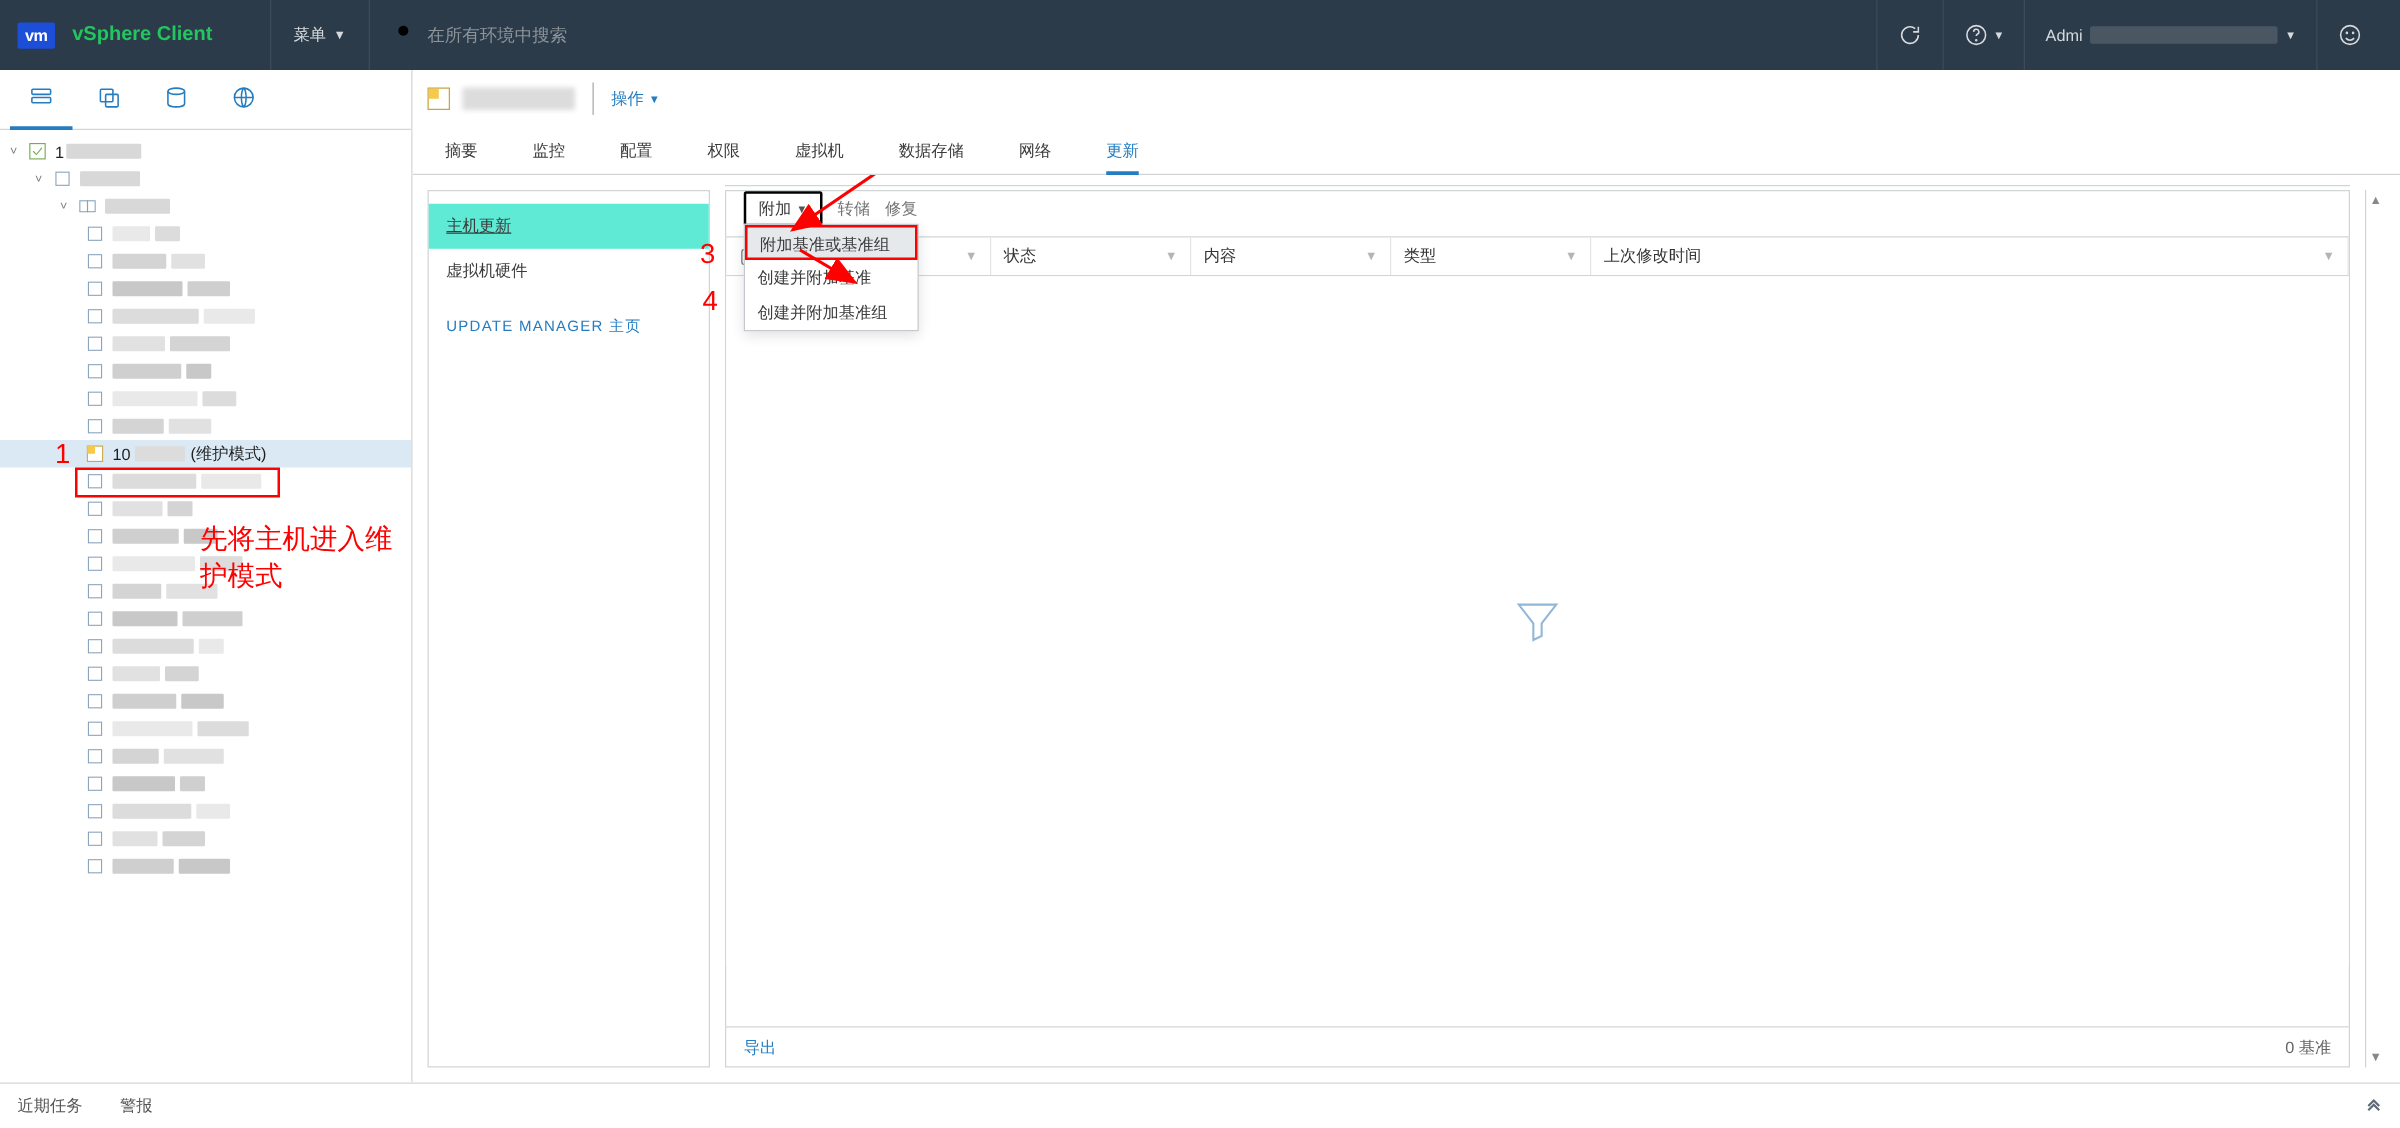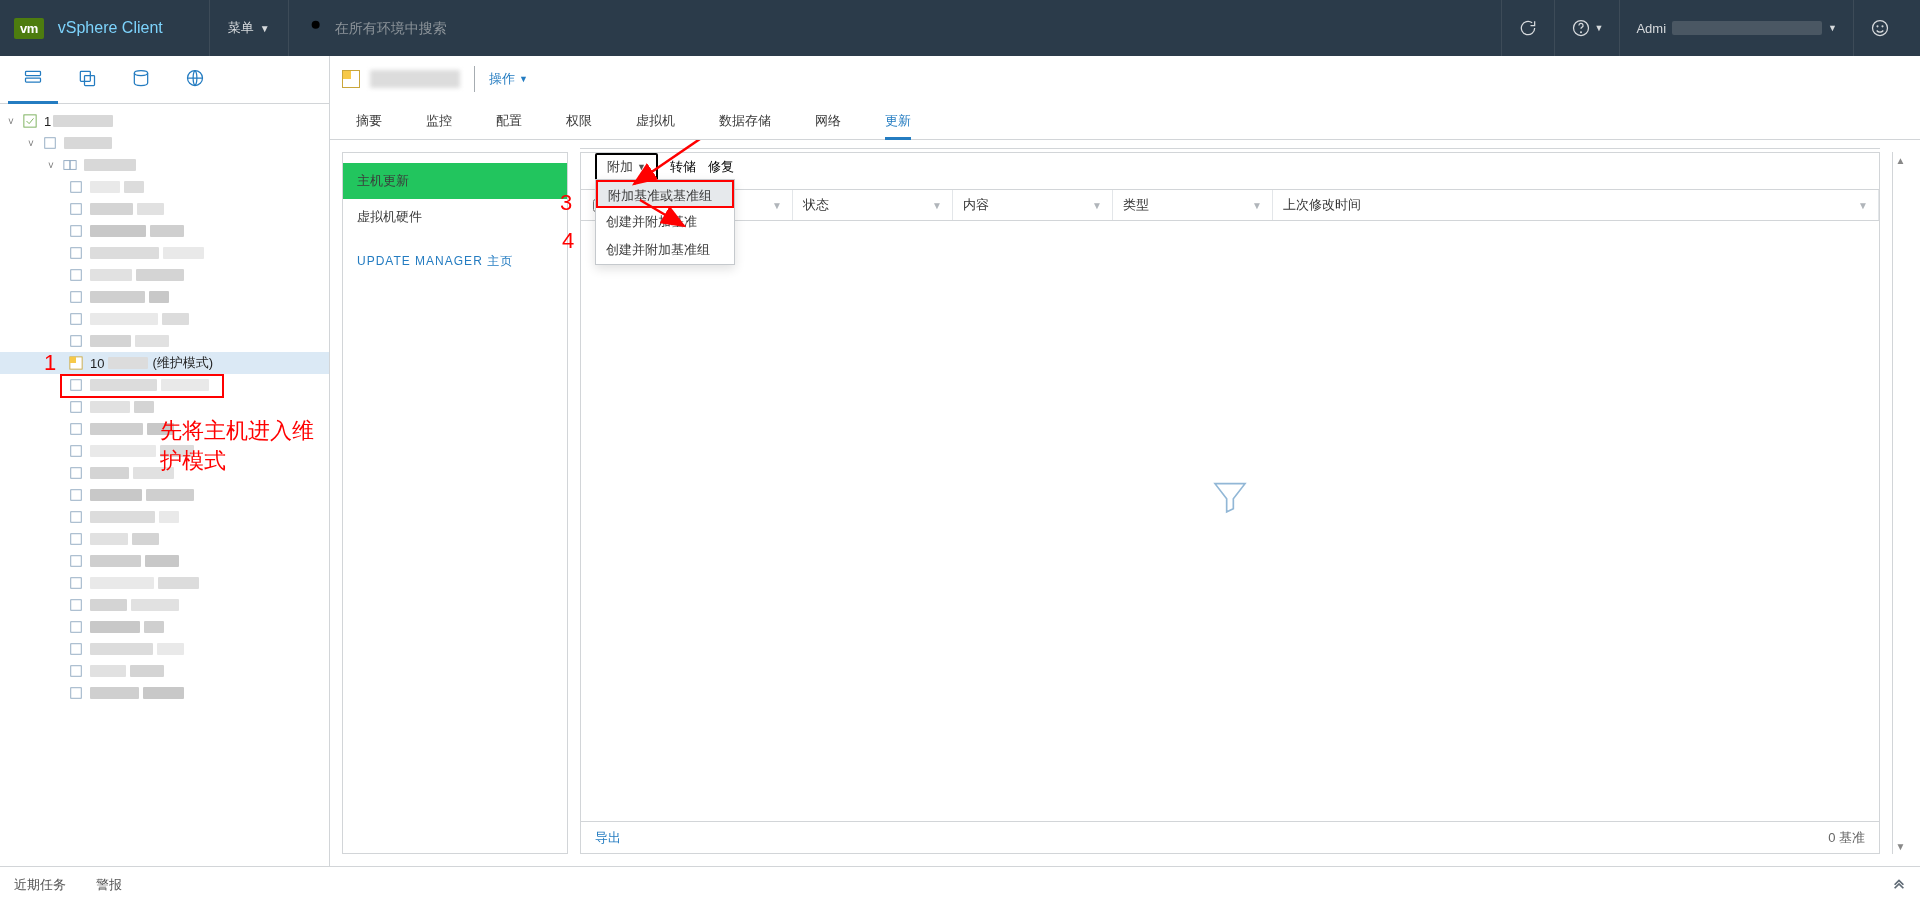--- a/index.html
+++ b/index.html
@@ -1,21 +1,21 @@
 <!DOCTYPE html>
 <html><head>
   <meta charset="utf-8">
   <style>
     * { margin: 0; padding: 0; box-sizing: border-box; }
     body { font-family: "Microsoft YaHei", Arial, sans-serif; font-size: 13px; color: #333; background: #fff; overflow: hidden; }
 
     
     .header { height: 56px; background: #2b3b4a; display: flex; align-items: center; color: #fff; padding: 0 14px; }
-    .vm-logo { background: #4d7c0f; color: #fff; font-weight: bold; font-size: 13px; padding: 3px 6px; border-radius: 2px; margin-right: 14px; letter-spacing: -0.5px;}
-    .app-title { font-size: 16px; font-weight: 400; color: #7dd3fc; }
+    .vm-logo { background: #1d4ed8; color: #fff; font-weight: bold; font-size: 13px; padding: 3px 6px; border-radius: 2px; margin-right: 14px; letter-spacing: -0.5px;}
+    .app-title { font-size: 16px; font-weight: 700; color: #22c55e; }
     .menu-btn { margin-left: 46px; padding: 0 18px; height: 56px; display: flex; align-items: center; color: #d7dadd; border-left: 1px solid #3d4b58; border-right: 1px solid #3d4b58; cursor: pointer; }
     .menu-btn .chev { margin-left: 6px; font-size: 10px; }
     .search-wrap { flex: 1; height: 56px; display: flex; align-items: center; padding-left: 20px; }
     .search-icon { color: #a2a9af; font-size: 16px; margin-right: 10px; }
     .search-input { background: transparent; border: none; outline: none; color: #ccc; font-size: 14px; width: 300px; }
     .search-input::placeholder { color: #8d949a; }
     .hdr-right { display: flex; align-items: center; gap: 0; }
     .hdr-icon, .hdr-user { height: 56px; display: flex; align-items: center; padding: 0 16px; border-left: 1px solid #3d4b58; color: #d7dadd; cursor: pointer; }
     .hdr-user { gap: 6px; }
     .blur-strip { background: #4a5763; color: transparent; border-radius: 2px; display: inline-block; }
@@ -57,30 +57,30 @@
     .crumb-action { color: #247cc1; font-size: 13px; cursor: pointer; display: flex; align-items: center; gap: 4px; }
 
     .tabs { height: 38px; display: flex; align-items: flex-end; padding-left: 12px; gap: 16px; border-bottom: 1px solid #d2d5d8; }
     .tab { padding: 0 14px; height: 36px; line-height: 36px; color: #3b3b3b; cursor: pointer; position: relative; }
     .tab.active { color: #247cc1; }
     .tab.active::after { content:""; position:absolute; left: 14px; right: 14px; bottom: -1px; height: 3px; background: #247cc1; }
 
     .body-split { flex: 1; display: flex; overflow: hidden; padding: 12px; gap: 12px; position: relative; }
     .side-nav { width: 226px; border: 1px solid #d2d5d8; padding: 10px 0; }
     .side-item { height: 36px; line-height: 36px; padding: 0 14px; cursor: pointer; color: #3b3b3b; }
-    .side-item.active { background: #22c55e; color: #3b3b3b; }
+    .side-item.active { background: #5eead4; color: #3b3b3b; text-decoration: underline; }
     .side-link { padding: 18px 14px 0; }
     .side-link a { color: #247cc1; font-size: 12px; letter-spacing: 1px; cursor: pointer; }
 
     .panel { flex: 1; display: flex; flex-direction: column; border: 1px solid #d2d5d8; min-width: 0; position: relative; }
     .panel-head { padding: 10px 14px 4px; font-size: 18px; color: #333; }
     .toolbar { padding: 4px 14px 8px; display: flex; align-items: center; gap: 12px; font-size: 13px; position: relative; }
     .tb-btn { border: 1px solid #bfc3c7; padding: 3px 10px; border-radius: 2px; color: #3b3b3b; cursor: pointer; display: inline-flex; align-items: center; gap: 4px; }
     .tb-btn .chev { font-size: 9px; color: #555; }
-    .tb-disabled { color: #000000; cursor: default; }
+    .tb-disabled { color: #737373; cursor: default; }
 
     .dropdown { position: absolute; top: 30px; left: 14px; width: 140px; background: #fff; border: 1px solid #c5c9cd; box-shadow: 0 4px 10px rgba(0,0,0,.12); z-index: 30; }
     .dd-item { height: 28px; line-height: 28px; padding: 0 10px; font-size: 13px; cursor: pointer; color: #3b3b3b; }
     .dd-item.active { background: #e6e9ec; }
 
     .grid-header { display: flex; border-top: 1px solid #d2d5d8; border-bottom: 1px solid #d2d5d8; height: 32px; }
     .col { display: flex; align-items: center; padding: 0 10px; border-right: 1px solid #e3e6e9; min-width: 0; }
     .col .filter { margin-left: auto; color: #b0b5ba; font-size: 10px; }
     .c0 { width: 38px; justify-content: center; }
     .c1 { width: 174px; }

